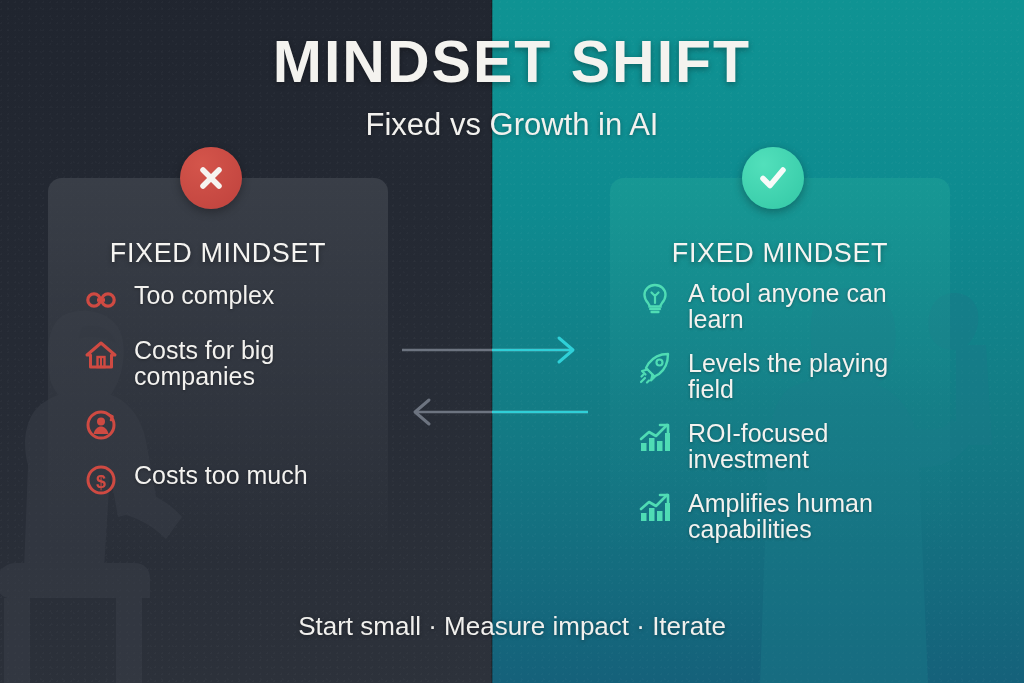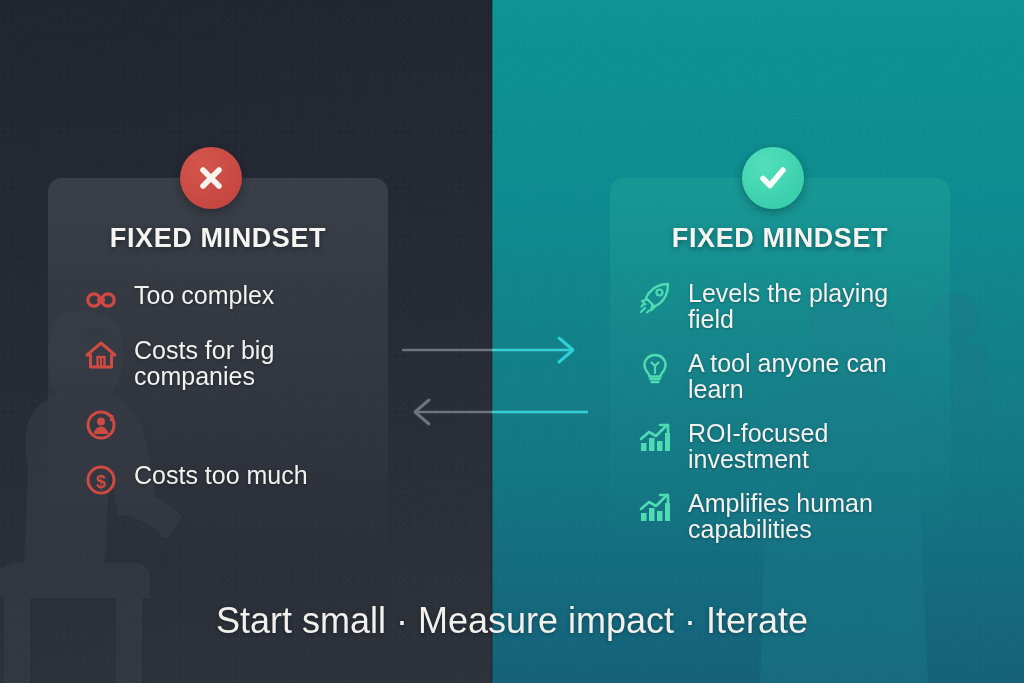--- a/index.html
+++ b/index.html
@@ -65,22 +65,22 @@
   .card-left {
     left:48px; top:178px; width:340px; height:375px;
     background:linear-gradient(180deg, rgba(62,67,76,.82) 0%, rgba(55,60,69,.55) 62%, rgba(48,53,62,.05) 100%);
   }
   .card-right {
     left:610px; top:178px; width:340px; height:375px;
     background:linear-gradient(180deg, rgba(34,165,152,.46) 0%, rgba(26,132,140,.30) 62%, rgba(22,110,128,.02) 100%);
   }
 
   .card-title {
-    position:absolute; top:45px; width:100%; text-align:center;
-    font-size:27px; font-weight:bold; letter-spacing:.6px; color:#f5f4f1;
+    position:absolute; top:60px; width:100%; text-align:center;
+    font-size:27px; font-weight:normal; letter-spacing:.6px; color:#f5f4f1;
     text-shadow:0 2px 5px rgba(0,0,0,.35);
   }
 
   
   .list { position:absolute; top:100px; left:34px; right:18px; }
   .item { display:flex; align-items:flex-start; margin-bottom:17px; }
   .item .ico {
     flex:0 0 38px; width:38px; height:38px; margin-right:14px;
     display:flex; align-items:center; justify-content:center; margin-top:1px;
   }
@@ -92,21 +92,21 @@
   .card-left .item { margin-bottom:16px; }
   .card-right .list { top:100px; left:26px; }
   .card-right .item { margin-bottom:16px; }
 
   
   .arrows { position:absolute; left:396px; top:330px; width:200px; height:110px; z-index:5; }
 
   
   .footer {
     position:absolute; bottom:41px; left:0; width:1024px; text-align:center;
-    font-size:36px; color:#f1f0ed; z-index:7;
+    font-size:26px; color:#f1f0ed; z-index:7;
     text-shadow:0 1px 4px rgba(0,0,0,.35);
   }
 </style>
 </head>
 <body>
 
 <div id="stage">
 
   <div class="half half-left">
     <div class="noise"></div>
@@ -133,20 +133,24 @@
     <g fill="#1b7888" opacity=".85">
       <path d="M96 40c26-12 62-2 68 26 5 25-2 50-12 62-8 10-24 14-38 11-17-4-28-16-31-33-4-25-6-56 13-66z"></path>
       <path d="M60 135c22-12 64-14 90-2 22 10 34 30 38 56l10 241H30l8-232c2-26 6-52 22-63z"></path>
       <path d="M170 178c22-6 40 6 52-12l22 18c-14 26-44 36-72 28z"></path>
       <path d="M214 42c16-6 32 2 34 18 2 14-4 28-14 34-12 6-26 2-32-8-7-13-4-38 12-44z"></path>
       <path d="M226 92h30l6 100h-36z"></path>
       <path d="M0 250c24 2 46 10 62 24l-14 24c-14-12-32-18-48-20z"></path>
     </g>
   </svg>
 
+  <div class="header">
+    <div class="title">MINDSET SHIFT</div>
+    <div class="subtitle">Fixed vs Growth in AI</div>
+  </div>
 
   <div class="card card-left">
     <div class="card-title">FIXED MINDSET</div>
     <div class="list">
 
       <div class="item">
         <span class="ico">
           <svg width="34" height="34" viewBox="0 0 34 34">
             <circle cx="10" cy="17" r="6.2" fill="none" stroke="#cf4a42" stroke-width="3.2"></circle>
             <circle cx="24" cy="17" r="6.2" fill="none" stroke="#cf4a42" stroke-width="3.2"></circle>
@@ -198,39 +202,39 @@
     </svg>
   </div>
 
   <div class="card card-right">
     <div class="card-title">FIXED MINDSET</div>
     <div class="list">
 
       <div class="item">
         <span class="ico">
           <svg width="34" height="34" viewBox="0 0 34 34">
+            <path d="M17 4c-6 0-10.5 4.5-10.5 10 0 4 2 6.3 3.6 8.2 1 1.2 1.4 2 1.4 3.3h11c0-1.3.4-2.1 1.4-3.3 1.6-1.9 3.6-4.2 3.6-8.2C27.5 8.5 23 4 17 4z" fill="none" stroke="#4fdcb4" stroke-width="2.4"></path>
+            <line x1="12.2" y1="28" x2="21.8" y2="28" stroke="#4fdcb4" stroke-width="2.4" stroke-linecap="round"></line>
+            <line x1="13.6" y1="31" x2="20.4" y2="31" stroke="#4fdcb4" stroke-width="2.4" stroke-linecap="round"></line>
+            <path d="M17 22 L17 14 M17 15 L13.5 11.5 M17 15 L20.5 11.5" fill="none" stroke="#4fdcb4" stroke-width="2.2" stroke-linecap="round"></path>
+          </svg>
+        </span>
+        <span class="txt">A tool anyone can learn</span>
+      </div>
+
+      <div class="item">
+        <span class="ico">
+          <svg width="34" height="34" viewBox="0 0 34 34">
             <path d="M30 3c-8 0-15 3.5-19.5 9.5L8 17l8.5 8.5 4.5-2.5C27 18.5 30 11.5 30 3z" fill="none" stroke="#4fdcb4" stroke-width="2.4" stroke-linejoin="round"></path>
             <circle cx="21.5" cy="11.5" r="3" fill="none" stroke="#4fdcb4" stroke-width="2.2"></circle>
             <path d="M9.5 18.5 L4 20 L7.5 23.5 M14.5 23.5 L13 29.5 L16.5 26" fill="none" stroke="#4fdcb4" stroke-width="2.2" stroke-linejoin="round" stroke-linecap="round"></path>
             <path d="M3 31 L7 27 M3.5 25.5 L5.5 23.5 M9 31.5 L11 29.5" stroke="#4fdcb4" stroke-width="2.2" stroke-linecap="round"></path>
           </svg>
         </span>
         <span class="txt">Levels the playing field</span>
-      </div>
-
-      <div class="item">
-        <span class="ico">
-          <svg width="34" height="34" viewBox="0 0 34 34">
-            <path d="M17 4c-6 0-10.5 4.5-10.5 10 0 4 2 6.3 3.6 8.2 1 1.2 1.4 2 1.4 3.3h11c0-1.3.4-2.1 1.4-3.3 1.6-1.9 3.6-4.2 3.6-8.2C27.5 8.5 23 4 17 4z" fill="none" stroke="#4fdcb4" stroke-width="2.4"></path>
-            <line x1="12.2" y1="28" x2="21.8" y2="28" stroke="#4fdcb4" stroke-width="2.4" stroke-linecap="round"></line>
-            <line x1="13.6" y1="31" x2="20.4" y2="31" stroke="#4fdcb4" stroke-width="2.4" stroke-linecap="round"></line>
-            <path d="M17 22 L17 14 M17 15 L13.5 11.5 M17 15 L20.5 11.5" fill="none" stroke="#4fdcb4" stroke-width="2.2" stroke-linecap="round"></path>
-          </svg>
-        </span>
-        <span class="txt">A tool anyone can learn</span>
       </div>
 
       <div class="item">
         <span class="ico">
           <svg width="34" height="34" viewBox="0 0 34 34">
             <rect x="3" y="22" width="5.5" height="8" fill="#4fdcb4"></rect>
             <rect x="11" y="17" width="5.5" height="13" fill="#4fdcb4"></rect>
             <rect x="19" y="20" width="5.5" height="10" fill="#4fdcb4"></rect>
             <rect x="27" y="12" width="5" height="18" fill="#4fdcb4"></rect>
             <path d="M3 18 L11 11 L18 15 L29 4" fill="none" stroke="#4fdcb4" stroke-width="2.6" stroke-linejoin="round" stroke-linecap="round"></path>

